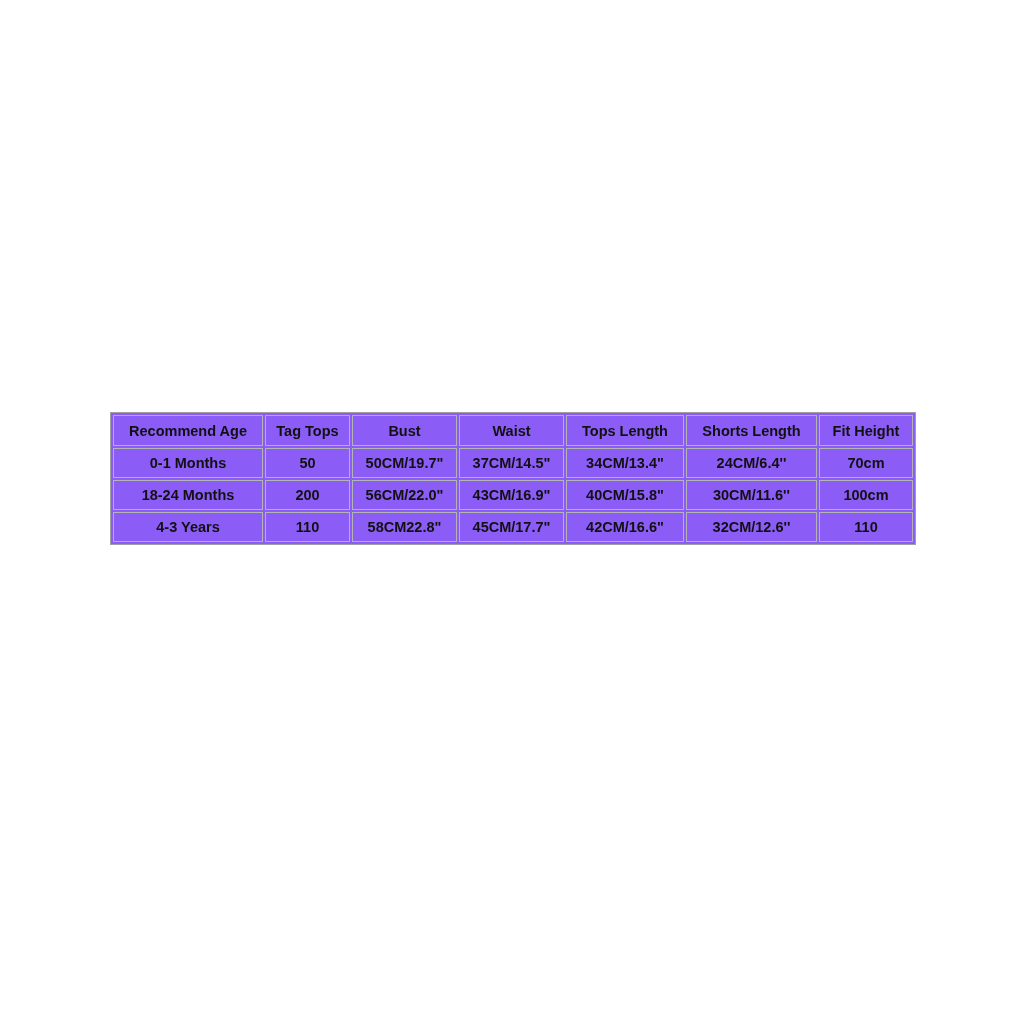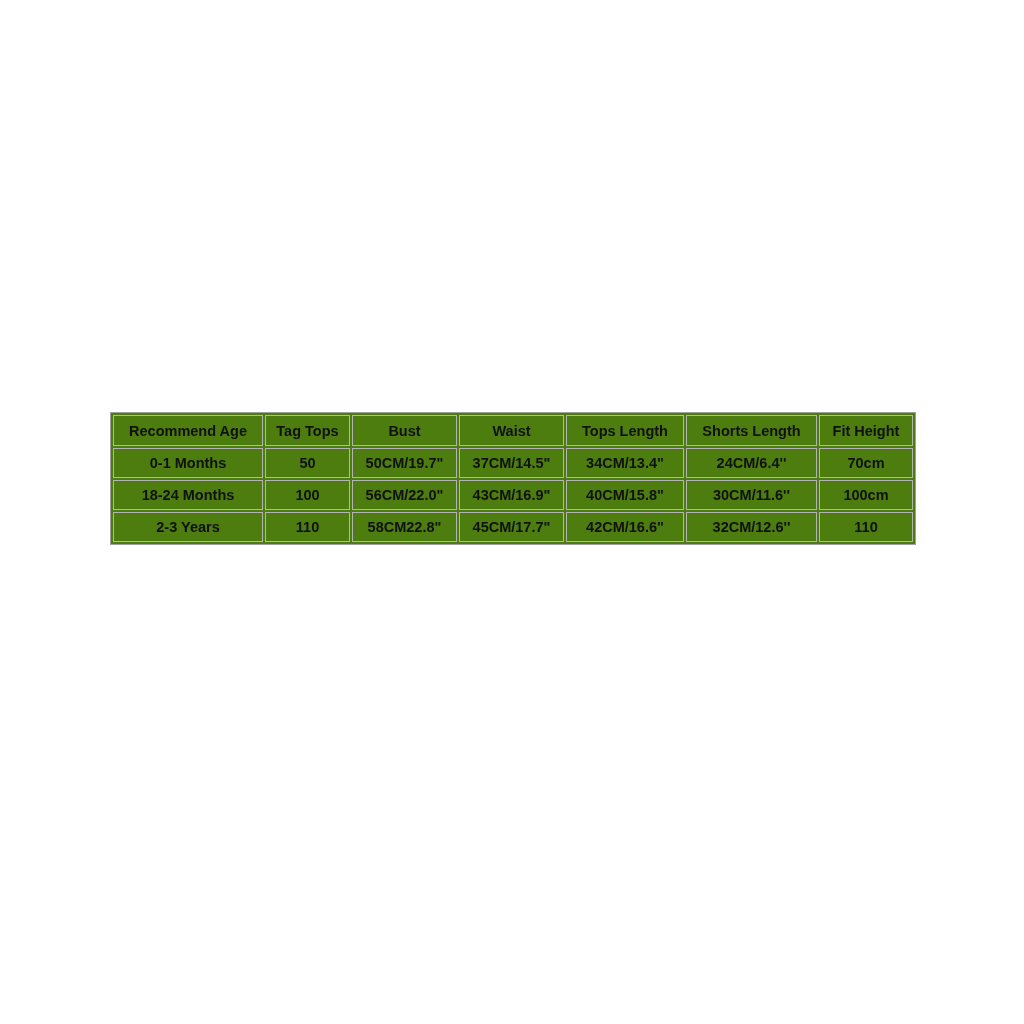--- a/index.html
+++ b/index.html
@@ -15,21 +15,21 @@
     font-family: "Liberation Sans", sans-serif;
   }
   .size-table {
     position: absolute;
     left: 110px;
     top: 412px;
     width: 800px;
     border-collapse: separate;
     border-spacing: 2px;
     border: 1px solid #a0a0a0;
-    background: #4d7c0f;
+    background: #8b5cf6;
     table-layout: fixed;
   }
   .size-table td, .size-table th {
     border: 1px solid #b4b4b4;
     height: 28px;
     padding: 0;
     text-align: center;
     vertical-align: middle;
     font-size: 14.5px;
     font-weight: bold;
@@ -67,29 +67,29 @@
       <td>0-1 Months</td>
       <td>50</td>
       <td>50CM/19.7"</td>
       <td>37CM/14.5"</td>
       <td>34CM/13.4"</td>
       <td>24CM/6.4''</td>
       <td>70cm</td>
     </tr>
     <tr>
       <td>18-24 Months</td>
-      <td>100</td>
+      <td>200</td>
       <td>56CM/22.0"</td>
       <td>43CM/16.9"</td>
       <td>40CM/15.8"</td>
       <td>30CM/11.6''</td>
       <td>100cm</td>
     </tr>
     <tr>
-      <td>2-3 Years</td>
+      <td>4-3 Years</td>
       <td>110</td>
       <td>58CM22.8"</td>
       <td>45CM/17.7"</td>
       <td>42CM/16.6"</td>
       <td>32CM/12.6''</td>
       <td>110</td>
     </tr>
   </tbody>
 </table>
 

